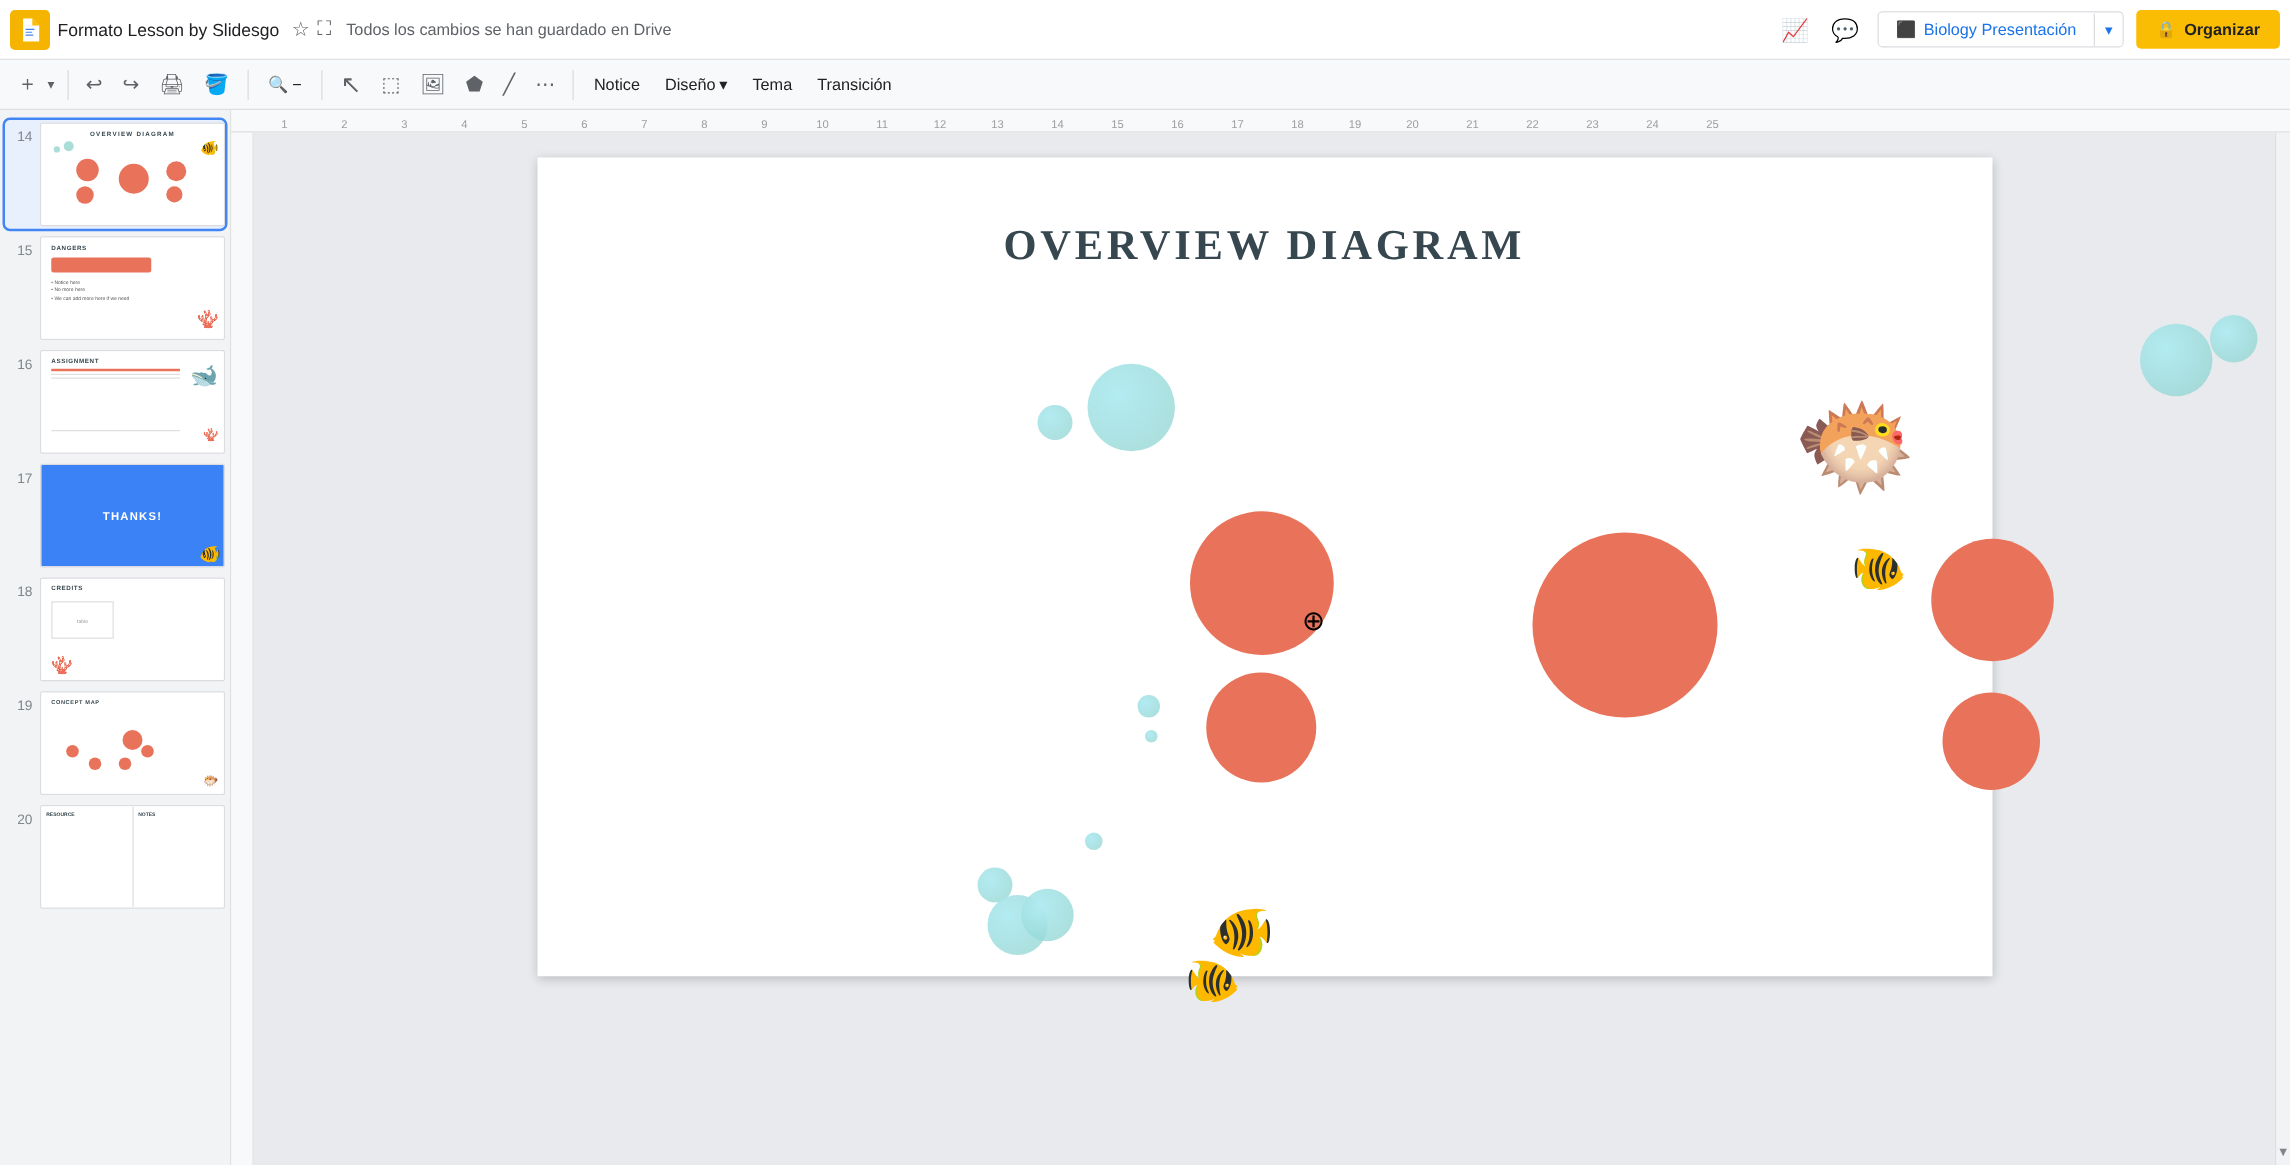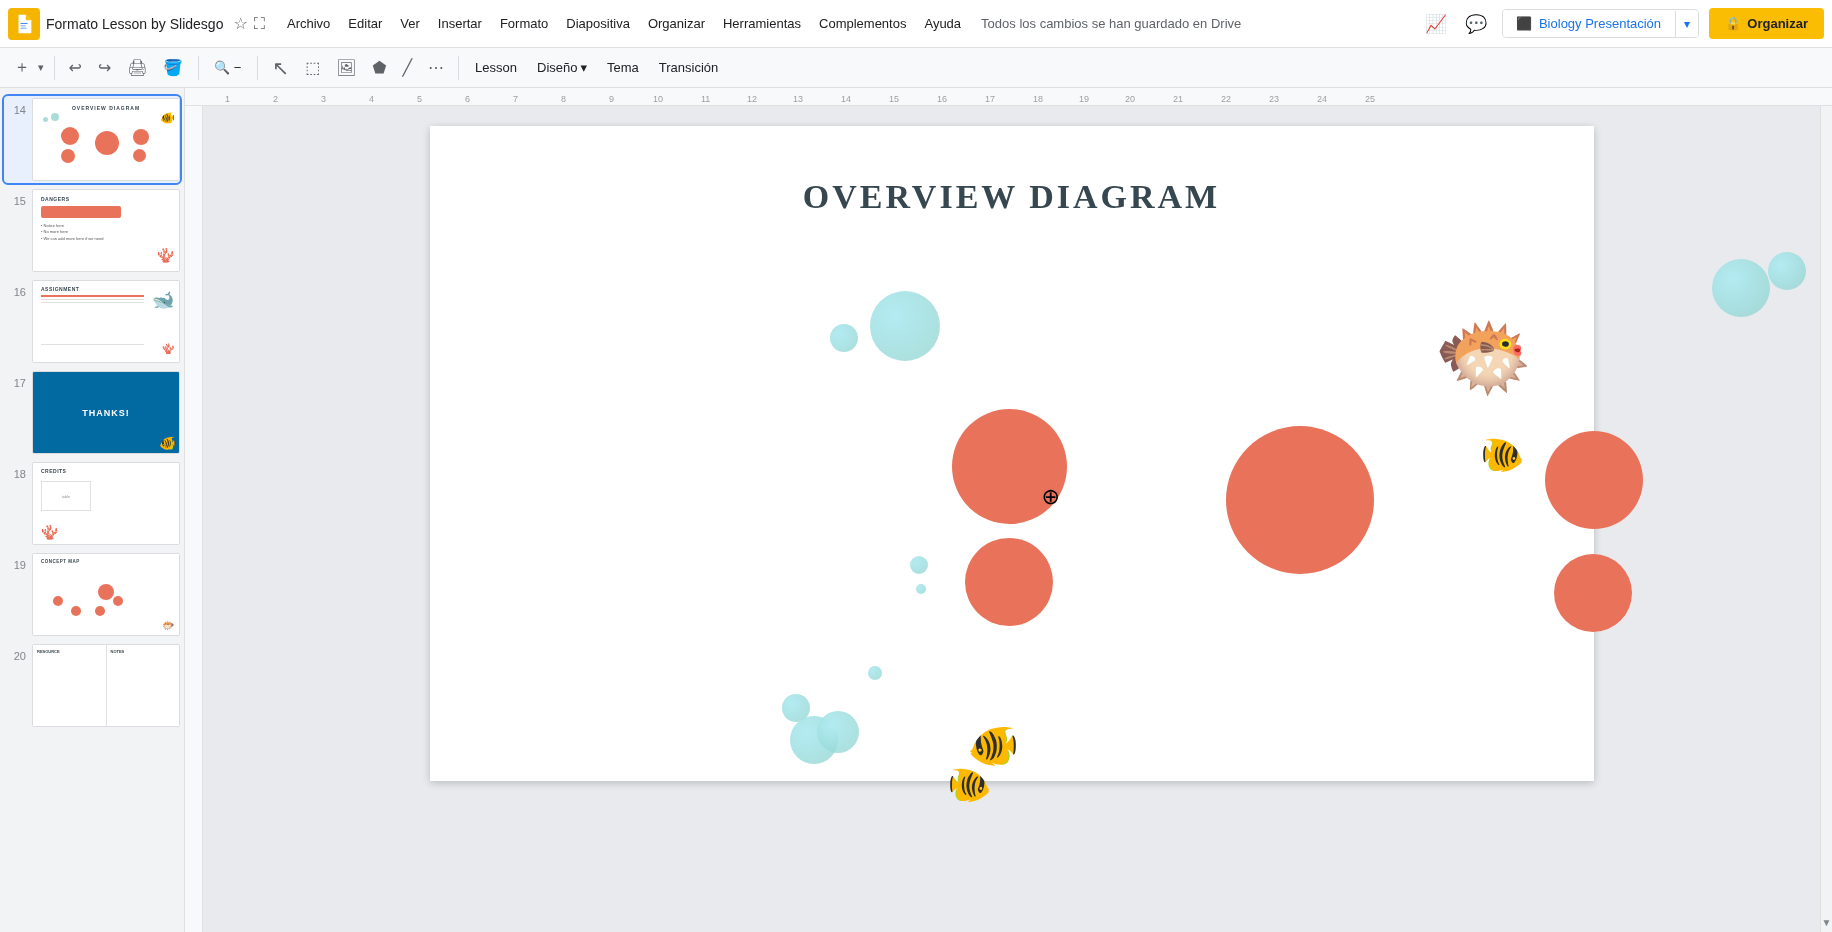--- a/index.html
+++ b/index.html
@@ -186,32 +186,20 @@
       <path d="M12 4h16l12 12v28H12V4z" fill="#fff"></path>
       <path d="M28 4l12 12H28V4z" fill="#fbbc04"></path>
       <rect x="16" y="22" width="16" height="2" rx="1" fill="#4285f4"></rect>
       <rect x="16" y="27" width="12" height="2" rx="1" fill="#4285f4"></rect>
       <rect x="16" y="32" width="14" height="2" rx="1" fill="#4285f4"></rect>
     </svg>
   </div>
   <span id="app-title">Formato Lesson by Slidesgo</span>
   <span class="title-icon">☆</span>
   <span class="title-icon">⛶</span>
-  <div id="menu-bar">
-    <span class="menu-item">Archivo</span>
-    <span class="menu-item">Editar</span>
-    <span class="menu-item">Ver</span>
-    <span class="menu-item">Insertar</span>
-    <span class="menu-item">Formato</span>
-    <span class="menu-item">Diapositiva</span>
-    <span class="menu-item">Organizar</span>
-    <span class="menu-item">Herramientas</span>
-    <span class="menu-item">Complementos</span>
-    <span class="menu-item">Ayuda</span>
-  </div>
   <span id="save-status">Todos los cambios se han guardado en Drive</span>
   <div id="header-right">
     <span class="header-icon-btn">📈</span>
     <span class="header-icon-btn">💬</span>
     <div id="present-btn">
       <button id="present-main">
         <span>⬛</span>
         <span>Biology Presentación</span>
       </button>
       <button id="present-arrow">▾</button>
@@ -239,21 +227,21 @@
     <span>−</span>
   </span>
   <div class="tb-sep"></div>
   <button class="tb-btn" style="font-size:20px;">↖</button>
   <button class="tb-btn">⬚</button>
   <button class="tb-btn">🖼</button>
   <button class="tb-btn">⬟</button>
   <button class="tb-btn">╱</button>
   <button class="tb-btn">⋯</button>
   <div class="tb-sep"></div>
-  <span class="tb-label">Lesson</span>
+  <span class="tb-label">Notice</span>
   <span class="tb-label">
     <span>Diseño</span>
     <span>▾</span>
   </span>
   <span class="tb-label">Tema</span>
   <span class="tb-label">Transición</span>
 </div>
 
 <div id="main-area">
 
@@ -307,21 +295,21 @@
           </div>
           <div style="position:absolute;right:4px;top:8px;font-size:18px;">🐋</div>
           <div style="position:absolute;right:4px;bottom:8px;font-size:10px;">🪸</div>
         </div>
       </div>
     </div>
 
     <div class="slide-item">
       <span class="slide-number">17</span>
       <div class="slide-thumb">
-        <div style="width:100%;height:100%;position:relative;background:#0369a1;">
+        <div style="width:100%;height:100%;position:relative;background:#3b82f6;">
           <div style="position:absolute;top:50%;left:50%;transform:translate(-50%,-50%);font-size:9px;font-weight:bold;color:#fff;letter-spacing:1px;">THANKS!</div>
           <div style="position:absolute;right:2px;bottom:2px;font-size:14px;">🐠</div>
         </div>
       </div>
     </div>
 
     <div class="slide-item">
       <span class="slide-number">18</span>
       <div class="slide-thumb">
         <div style="width:100%;height:100%;position:relative;background:#fff;">

